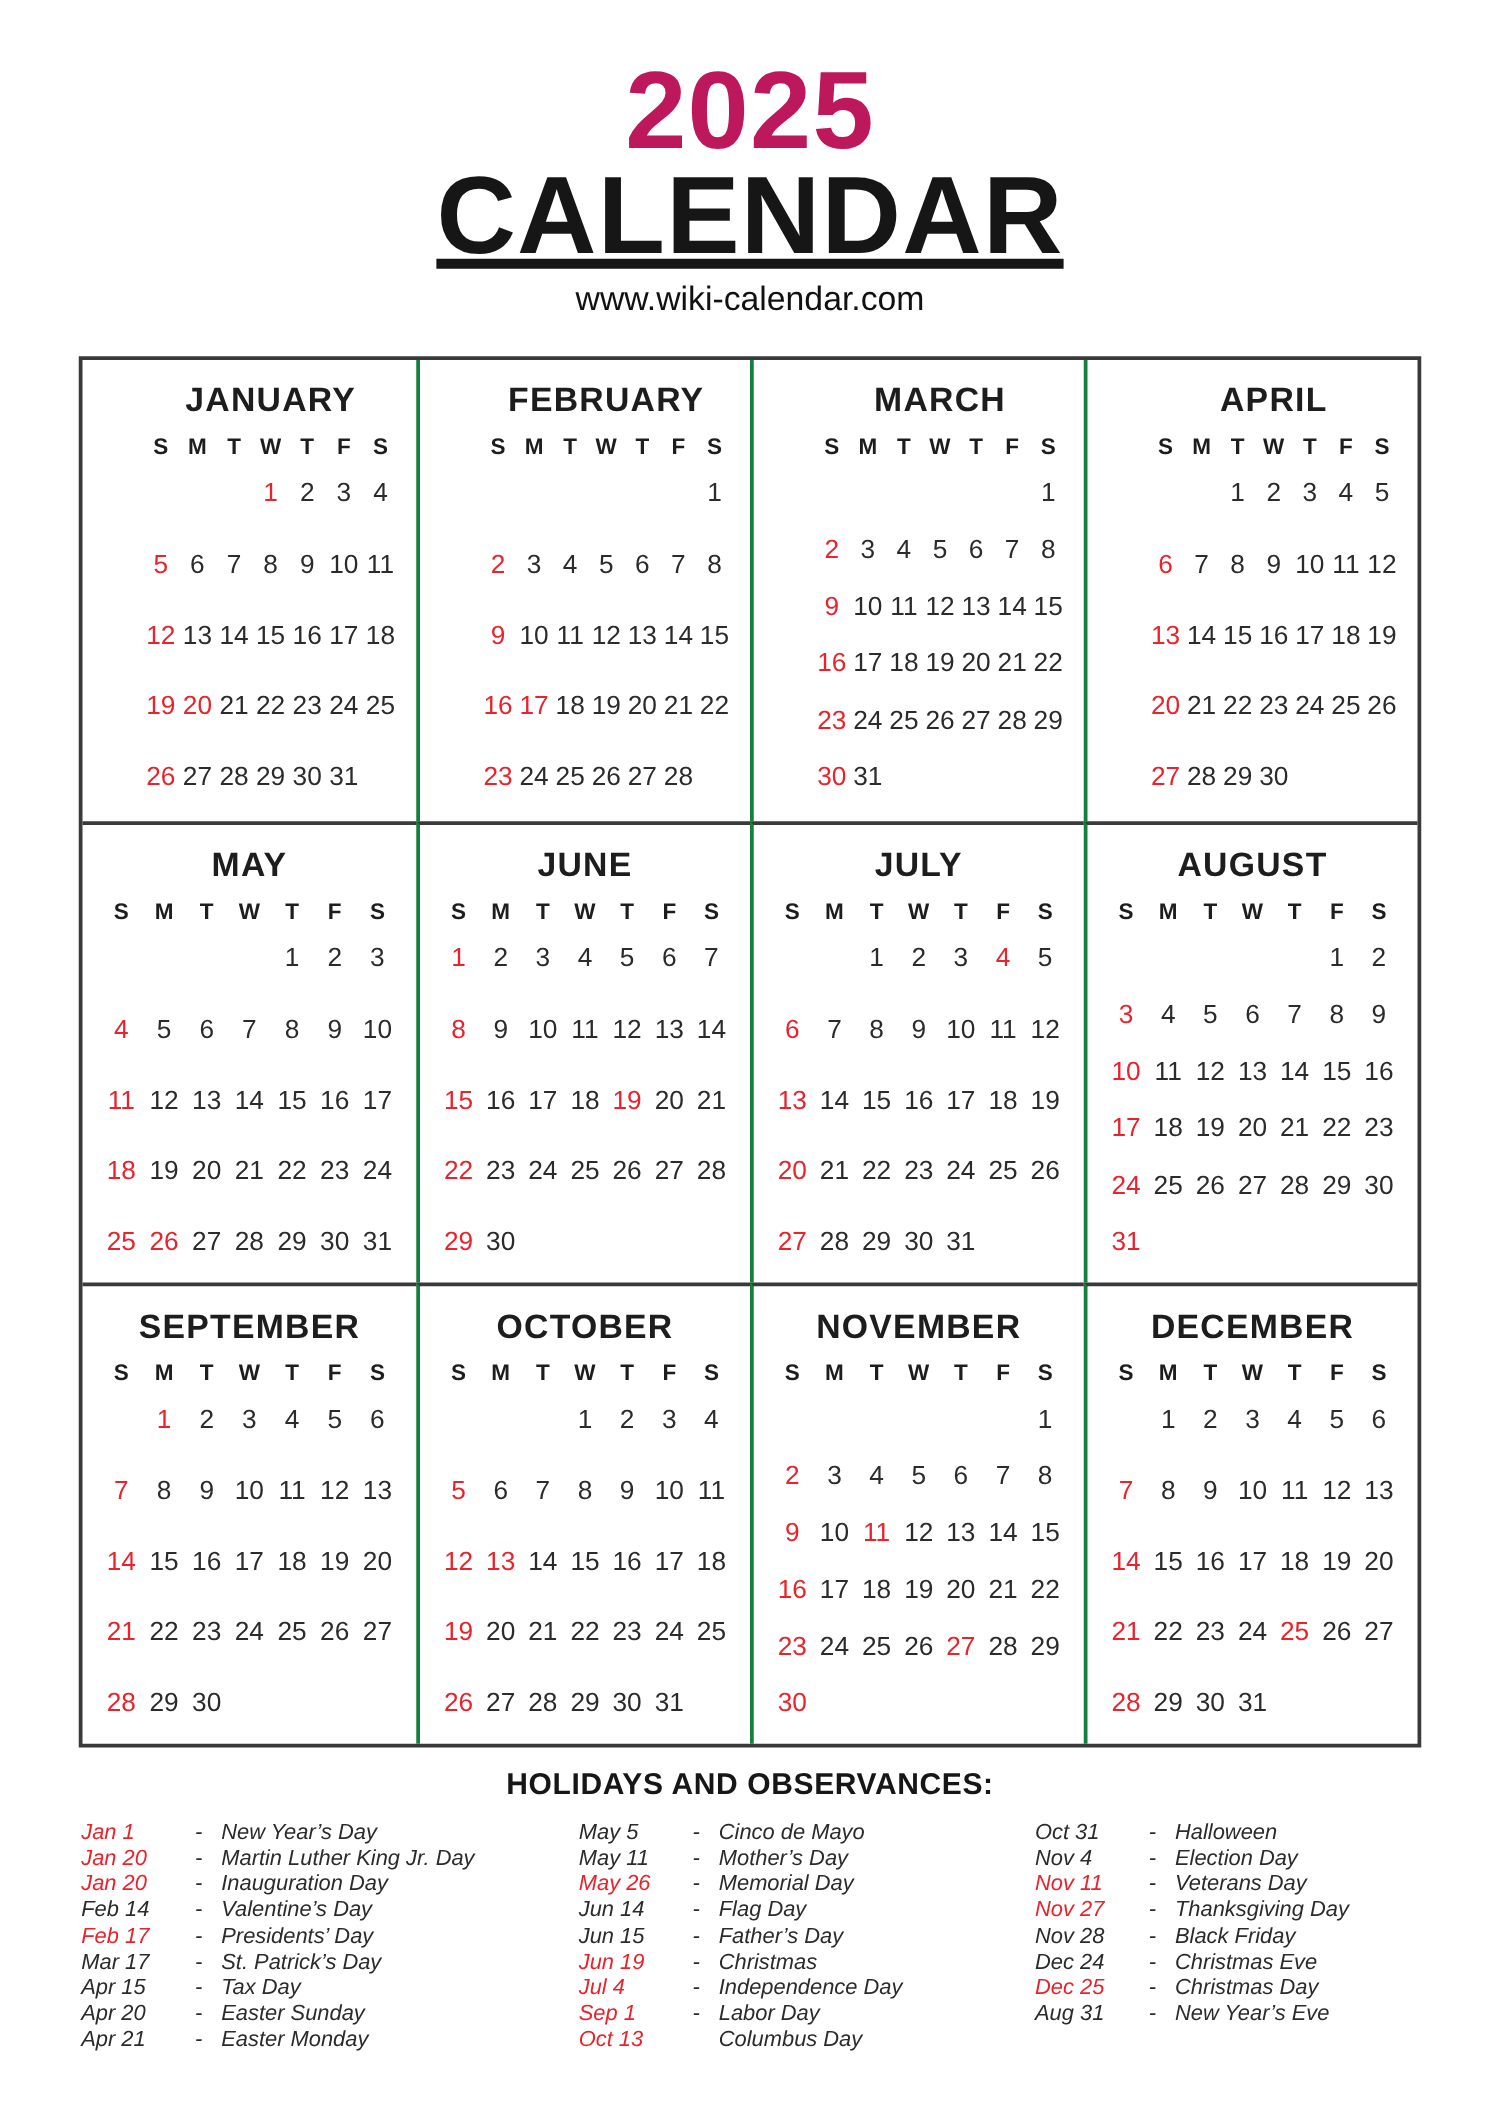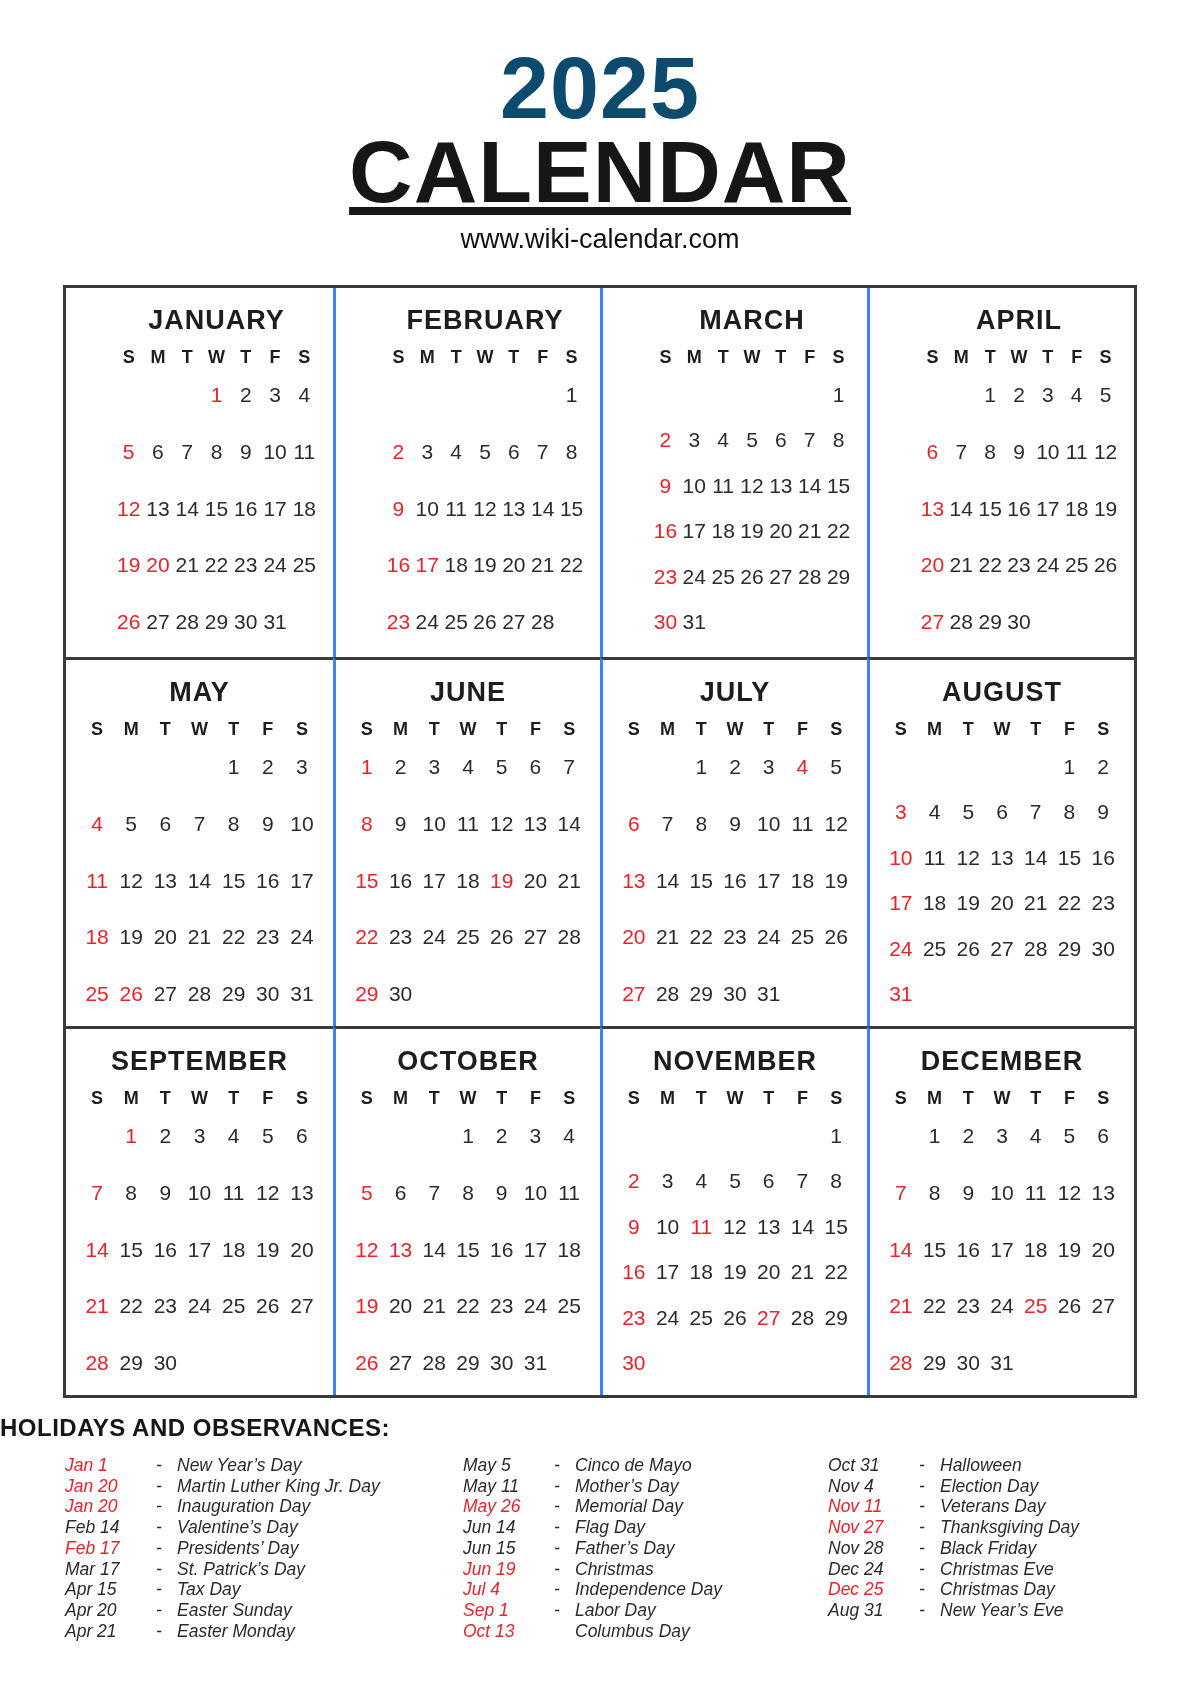--- a/index.html
+++ b/index.html
@@ -1,49 +1,49 @@
 <!DOCTYPE html>
 <html><head>
 <meta charset="utf-8">
 <style>
   html,body{margin:0;padding:0;background:#ffffff;}
   body{width:1200px;height:1682px;font-family:"Liberation Sans",sans-serif;color:#222;}
   .page{position:relative;width:1200px;height:1682px;background:#fff;overflow:hidden;}
 
   
   .header{text-align:center;padding-top:46px;}
-  .year-title{font-size:88px;font-weight:800;line-height:84px;letter-spacing:1px;color:#0c4a6e;}
+  .year-title{font-size:88px;font-weight:800;line-height:84px;letter-spacing:1px;color:#be185d;}
   .cal-title{font-size:88px;font-weight:800;line-height:84px;letter-spacing:1px;color:#161616;text-decoration:underline;}
   .site-url{font-size:27px;font-weight:400;margin-top:10px;color:#111;}
 
   
   .cal-grid{
     width:1068px;height:1107px;margin:30px auto 0 auto;
     border:3px solid #3a3a3a;
     display:grid;
     grid-template-columns:repeat(4,1fr);
     grid-template-rows:repeat(3,1fr);
     box-sizing:content-box;
   }
-  .month{border-left:3px solid #3b82f6;border-top:3px solid #3a3a3a;
+  .month{border-left:3px solid #15803d;border-top:3px solid #3a3a3a;
     padding:16px 14px 0 14px;box-sizing:border-box;overflow:hidden;}
   .month:nth-child(4n+1){border-left:none;}
   .month:nth-child(-n+4){border-top:none;padding-left:48px;}
 
   .month-title{text-align:center;font-size:27px;font-weight:800;letter-spacing:1px;color:#1d1d1d;line-height:32px;}
   .weekdays{display:grid;grid-template-columns:repeat(7,1fr);margin-top:8px;height:26px;}
   .weekdays span{font-size:18px;font-weight:700;text-align:center;line-height:26px;color:#1d1d1d;}
   .weeks{margin-top:10px;height:257px;display:flex;flex-direction:column;justify-content:space-between;}
   .week{display:grid;grid-template-columns:repeat(7,1fr);height:30px;}
   .day{font-size:21px;font-weight:400;text-align:center;line-height:30px;color:#2b2b2b;}
   .day.red{color:#e8232b;}
 
   
   .holidays{margin-top:16px;}
-  .holidays-title{font-size:24px;font-weight:800;letter-spacing:.5px;color:#161616;margin:0 0 13px 0;}
+  .holidays-title{text-align:center;font-size:24px;font-weight:800;letter-spacing:.5px;color:#161616;margin:0 0 13px 0;}
   .holiday-cols{display:grid;grid-template-columns:398px 365px 1fr;padding-left:65px;width:1200px;box-sizing:border-box;}
   .holiday-row{display:grid;grid-template-columns:78px 32px 1fr;font-size:17.5px;line-height:20.7px;color:#2b2b2b;font-style:italic;}
   .holiday-date{white-space:nowrap;}
   .holiday-date.red{color:#e8232b;}
   .holiday-dash{text-align:center;}
   .holiday-name{padding-left:2px;white-space:nowrap;}
 </style>
 </head>
 <body>
 

